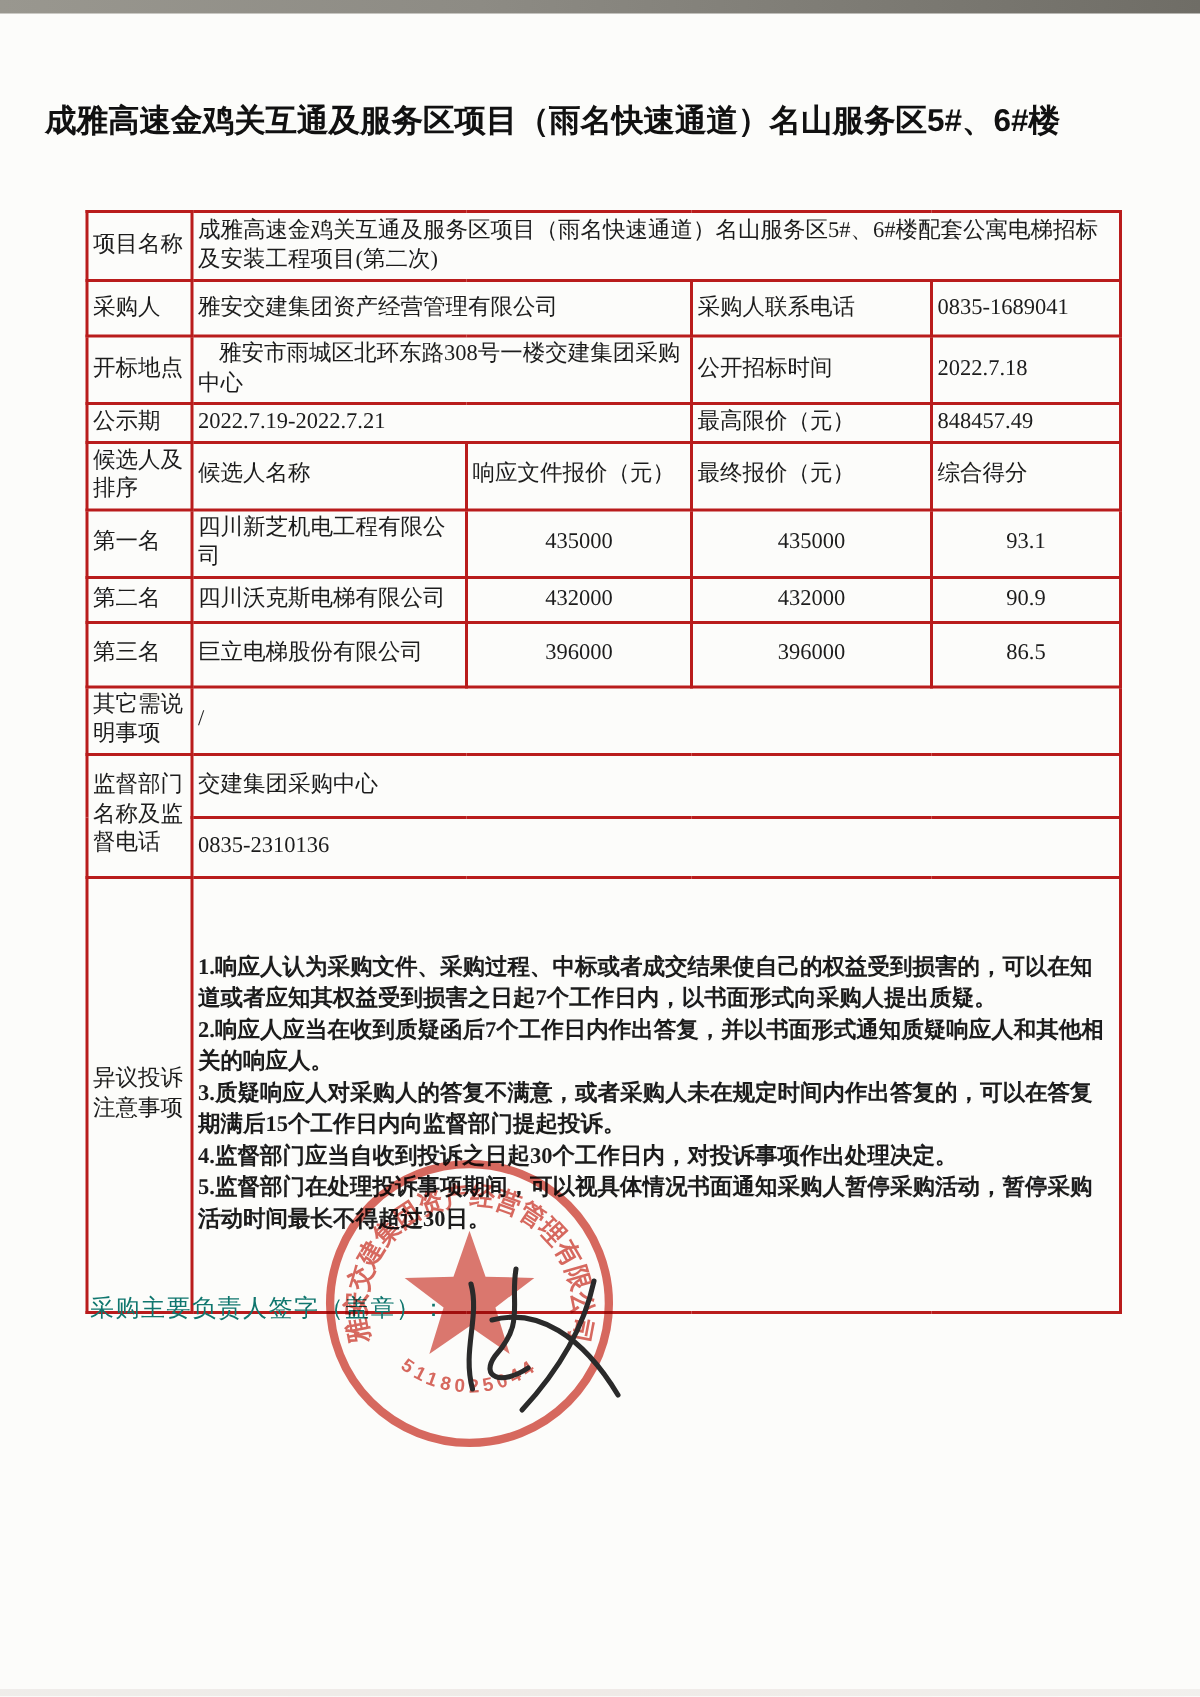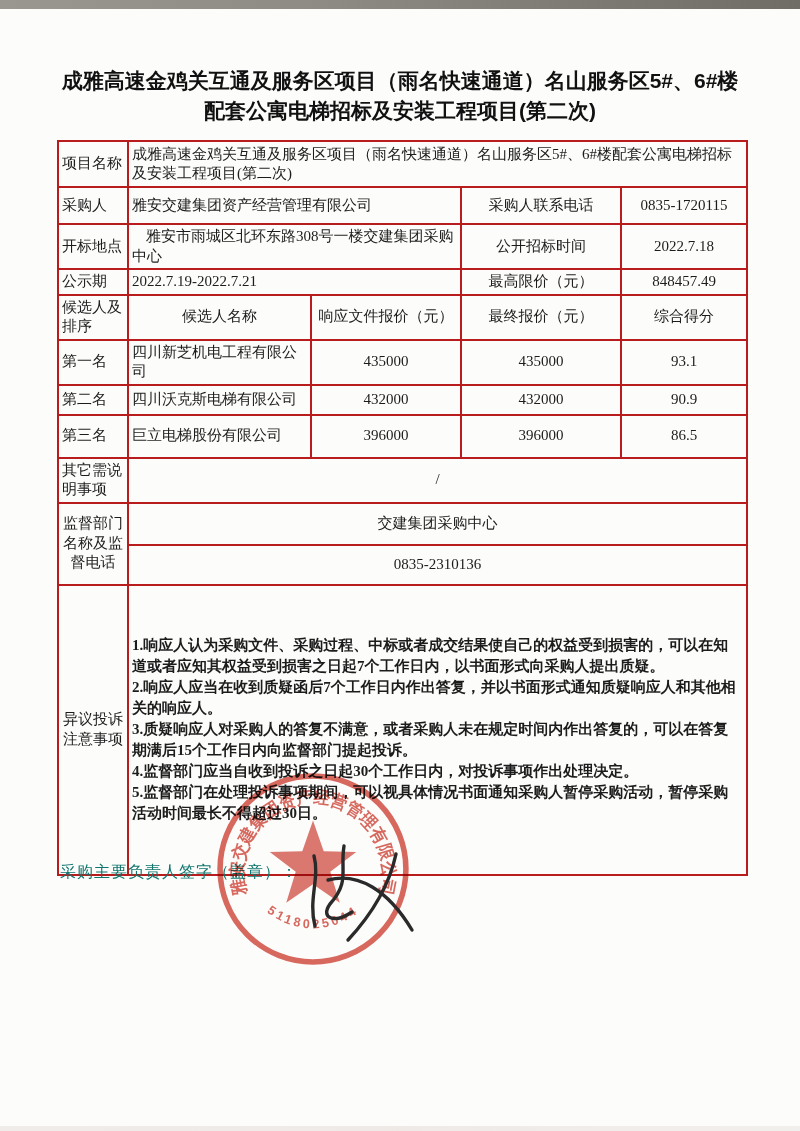--- a/index.html
+++ b/index.html
@@ -12,36 +12,36 @@
   .scan-top-strip{
     position:absolute;top:0;left:0;width:800px;height:9px;
     background:linear-gradient(90deg,#99978f 0%,#8d8b84 40%,#6f6d66 100%);
   }
   .scan-bottom-strip{
     position:absolute;bottom:0;left:0;width:800px;height:5px;
     background:linear-gradient(90deg,rgba(200,190,185,.25),rgba(215,200,195,.35),rgba(200,190,185,.2));
   }
   .doc-title{
     position:absolute;top:66px;left:30px;width:740px;
-    text-align:center;font-weight:bold;font-size:21px;line-height:30px;
+    font-weight:bold;font-size:21px;line-height:30px;
     font-family:"Liberation Sans","DejaVu Sans",sans-serif;
     color:#111;
   }
   table.main{
     position:absolute;left:57px;top:140px;width:689px;
     border-collapse:collapse;table-layout:fixed;
   }
   table.main td{
     border:2px solid #b91c1c;
     font-size:15px;line-height:1.3;
     padding:2px 3px;vertical-align:middle;
     color:#1c1c1c;word-break:break-all;
   }
   td.lab{padding:2px 3px;}
-  td.ctr{text-align:center;}
+  td.ctr{text-align:left;}
   td.num{text-align:center;}
   td.addr{text-indent:14px;}
   td.objection-cell{padding:8px 12px;}
   .obj-line{margin:0;line-height:21px;text-align:left;font-weight:bold;}
   .sign-line{
     position:absolute;left:60px;top:862px;
     font-size:16px;letter-spacing:1px;color:#0f766e;
   }
   .stamp{
     position:absolute;left:212px;top:768px;width:202px;height:202px;
@@ -52,41 +52,40 @@
     pointer-events:none;
   }
 </style>
 </head>
 <body>
 
 <div class="scan-top-strip"></div>
 
 <div class="doc-title">
   <div>成雅高速金鸡关互通及服务区项目（雨名快速通道）名山服务区5#、6#楼</div>
-  <div>配套公寓电梯招标及安装工程项目(第二次)</div>
 </div>
 
 <table class="main">
   <colgroup>
     <col style="width:70px">
       <col style="width:183px">
       <col style="width:150px">
       <col style="width:160px">
       <col style="width:126px">
   </colgroup>
   <tbody>
       <tr style="height:46px">
     <td class="lab">项目名称</td>
     <td colspan="4">成雅高速金鸡关互通及服务区项目（雨名快速通道）名山服务区5#、6#楼配套公寓电梯招标及安装工程项目(第二次)</td>
   </tr>
   <tr style="height:37px">
     <td class="lab">采购人</td>
     <td colspan="2">雅安交建集团资产经营管理有限公司</td>
     <td class="ctr">采购人联系电话</td>
-    <td class="ctr">0835-1720115</td>
+    <td class="ctr">0835-1689041</td>
   </tr>
   <tr style="height:40px">
     <td class="lab">开标地点</td>
     <td colspan="2" class="addr">雅安市雨城区北环东路308号一楼交建集团采购中心</td>
     <td class="ctr">公开招标时间</td>
     <td class="ctr">2022.7.18</td>
   </tr>
   <tr style="height:20px">
     <td class="lab">公示期</td>
     <td colspan="2">2022.7.19-2022.7.21</td>

